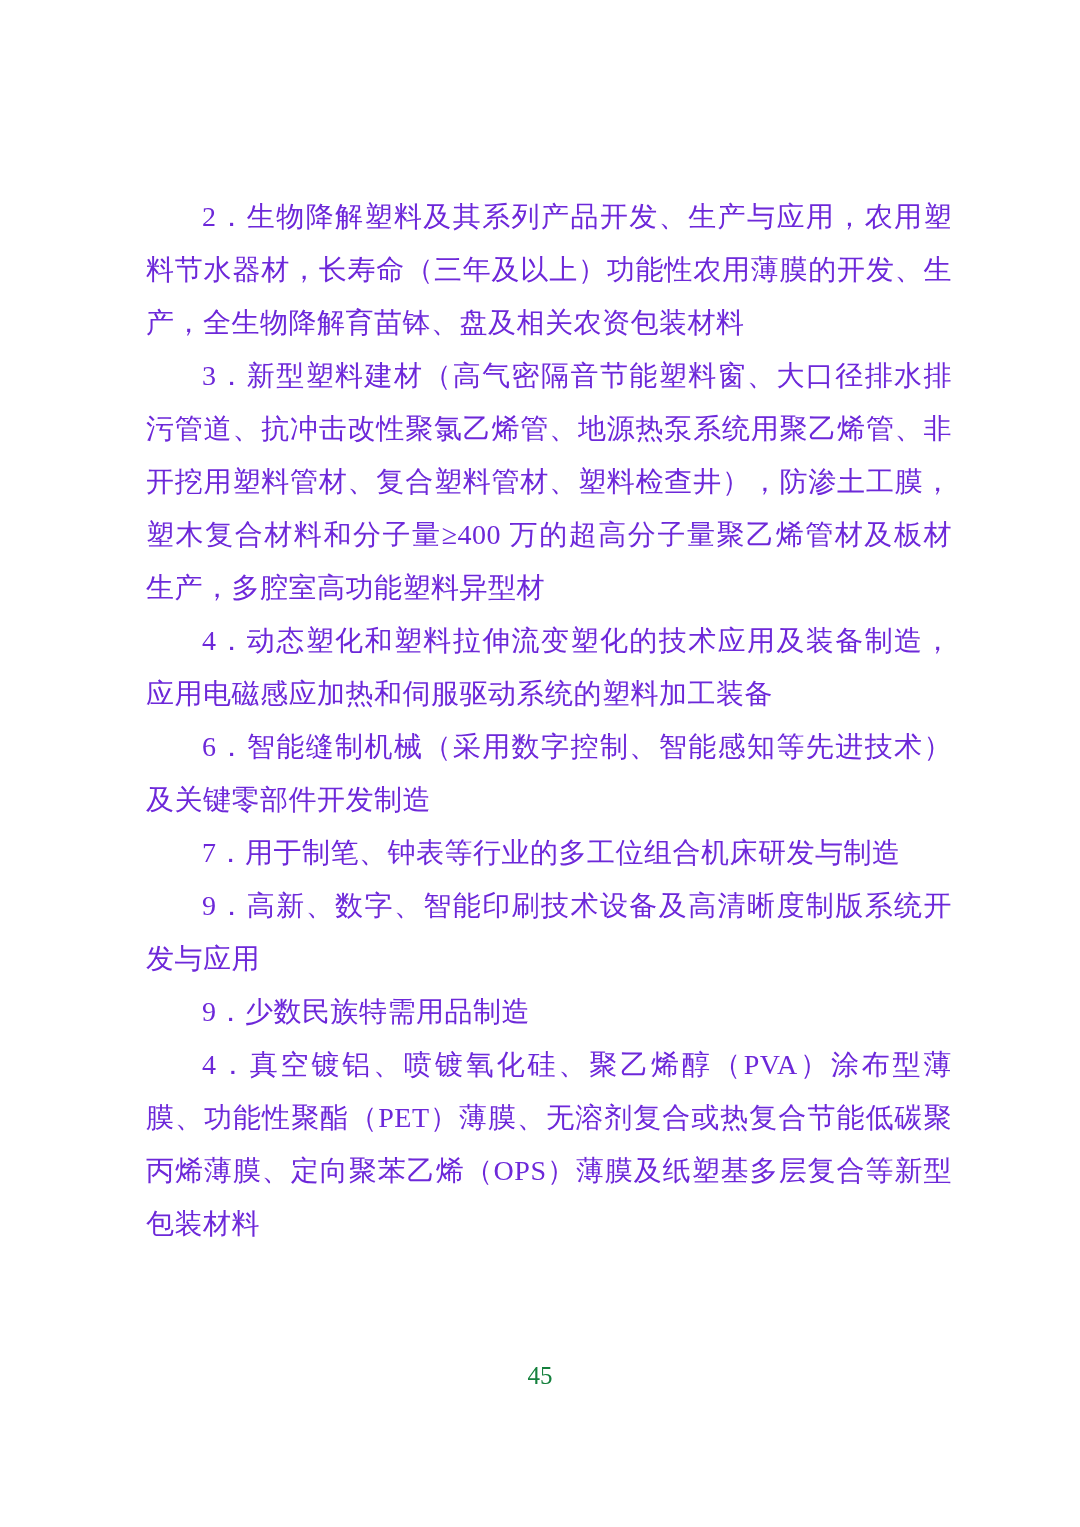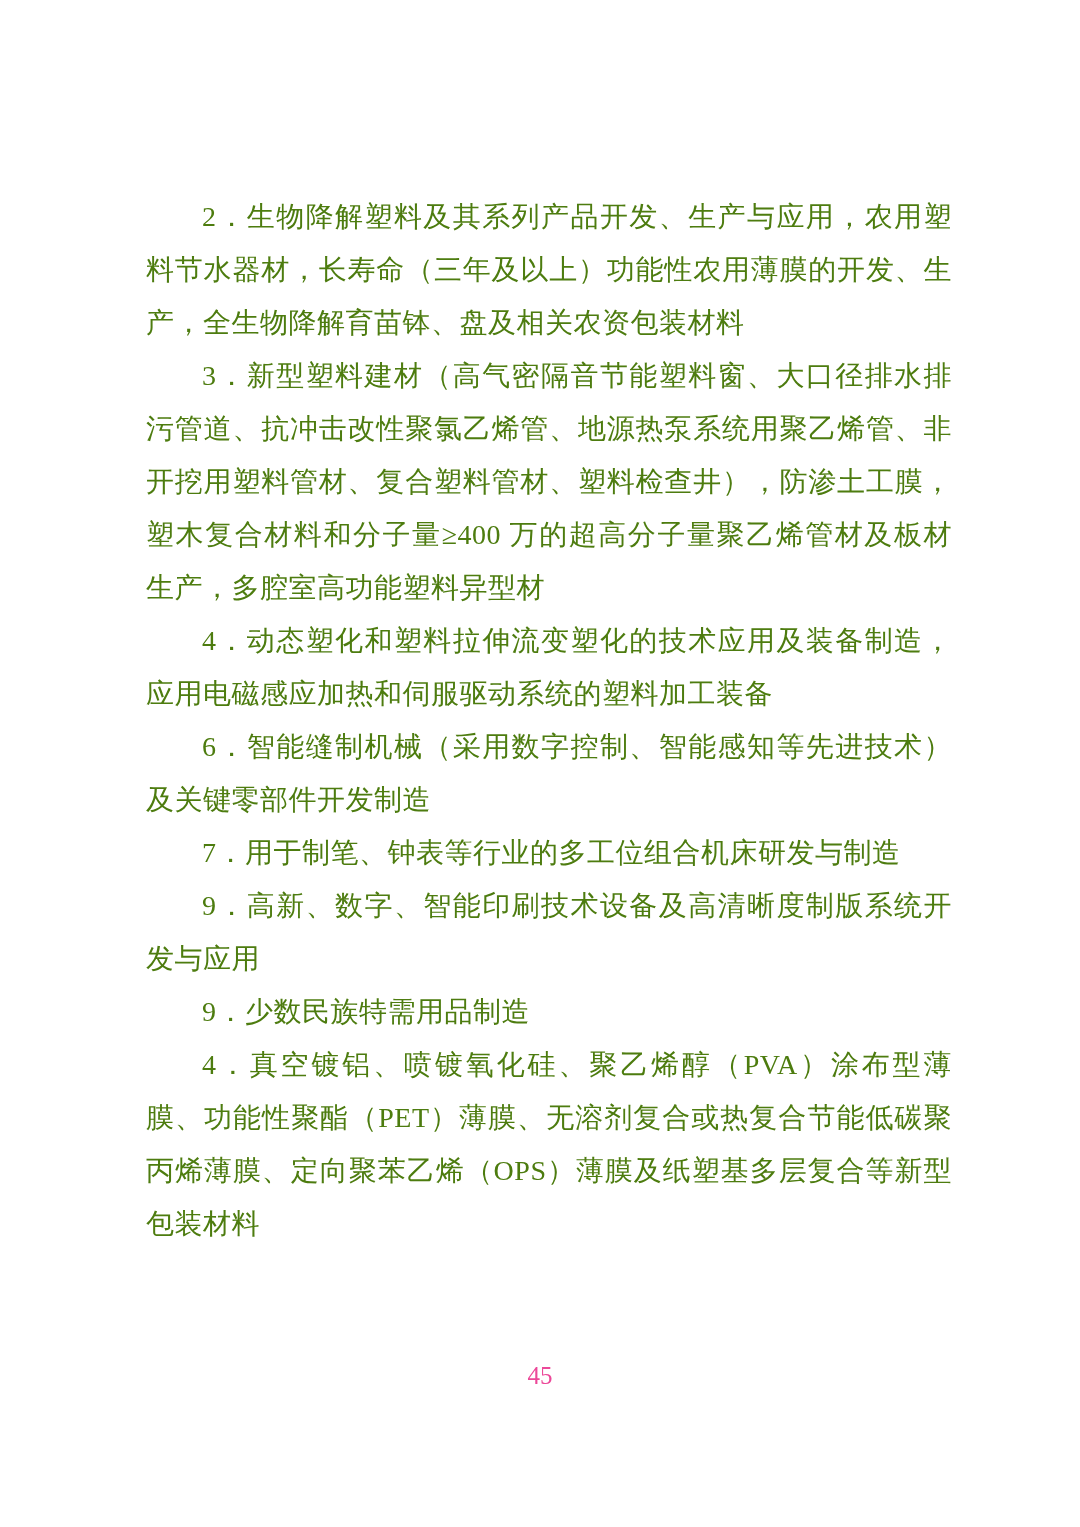--- a/index.html
+++ b/index.html
@@ -19,34 +19,34 @@
     position: absolute;
     left: 146px;
     top: 190px;
     width: 806px;
   }
   .doc-body p {
     margin: 0;
     font-size: 28px;
     line-height: 53px;
     letter-spacing: 0.5px;
-    color: #4d7c0f;
+    color: #6d28d9;
     text-align: justify;
     text-indent: 2em;
     text-justify: inter-ideograph;
   }
   .page-number {
     position: absolute;
     top: 1358px;
     left: 0;
     width: 100%;
     text-align: center;
     font-size: 25px;
     line-height: 36px;
-    color: #ec4899;
+    color: #15803d;
   }
 </style>
 </head>
 <body>
 
 <div class="page">
   <div class="doc-body">
 
   <p>2．生物降解塑料及其系列产品开发、生产与应用，农用塑料节水器材，长寿命（三年及以上）功能性农用薄膜的开发、生产，全生物降解育苗钵、盘及相关农资包装材料</p>
       <p>3．新型塑料建材（高气密隔音节能塑料窗、大口径排水排污管道、抗冲击改性聚氯乙烯管、地源热泵系统用聚乙烯管、非开挖用塑料管材、复合塑料管材、塑料检查井），防渗土工膜，塑木复合材料和分子量≥400 万的超高分子量聚乙烯管材及板材生产，多腔室高功能塑料异型材</p>

